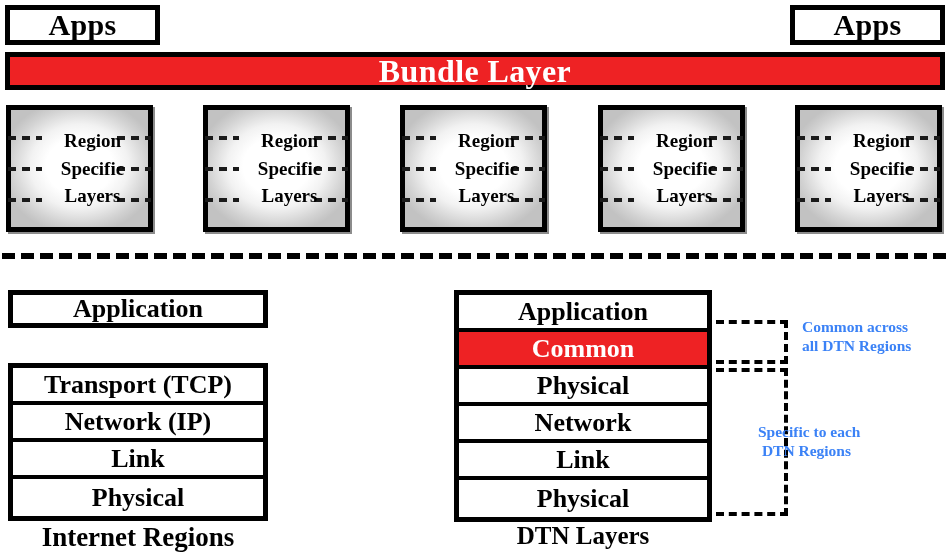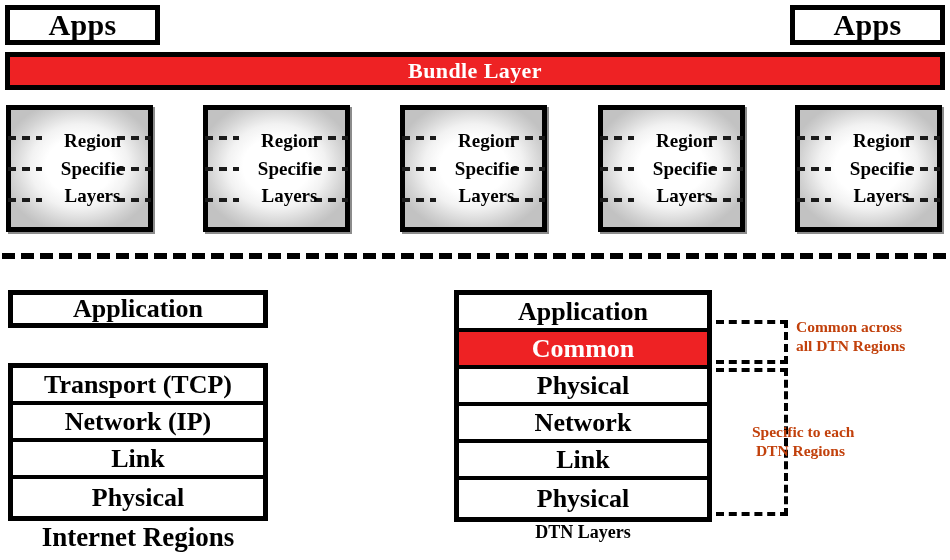--- a/index.html
+++ b/index.html
@@ -47,21 +47,21 @@
   #apps-right { left: 790px; top: 5px; }
 
   
   #bundle-layer {
     left: 5px;
     top: 52px;
     width: 940px;
     height: 38px;
     background: #ee2224;
     color: #ffffff;
-    font-size: 22px;
+    font-size: 32px;
     letter-spacing: .4px;
   }
 
   
   .region-box {
     position: absolute;
     box-sizing: border-box;
     border: 5px solid #000;
     width: 147px;
     height: 127px;
@@ -202,43 +202,44 @@
   #dtn-group .row.accent {
     background: #ee2224;
     color: #ffffff;
   }
   #dtn-caption {
     position: absolute;
     left: 454px;
     top: 522px;
     width: 258px;
     text-align: center;
-    font-size: 18px;
+    font-size: 25px;
     font-weight: bold;
     color: #000;
   }
 
   
   .bracket {
     position: absolute;
     box-sizing: border-box;
     border: 4px dashed #000;
     border-left: none;
     background: transparent;
   }
   #bracket-common   { left: 716px; top: 320px; width: 72px; height: 44px; }
   #bracket-specific { left: 716px; top: 368px; width: 72px; height: 148px; }
 
   .bracket-label {
     position: absolute;
     font-size: 15.5px;
     font-weight: bold;
-    color: #c2410c;
+    color: #3b82f6;
     line-height: 1.2;
     white-space: pre;
+    margin-left: 6px;
   }
   #label-common   { left: 796px; top: 318px; }
   #label-specific { left: 752px; top: 423px; }
 </style>
 </head>
 <body>
 
 <div id="stage">
 
   <div class="box apps-box" id="apps-left">

